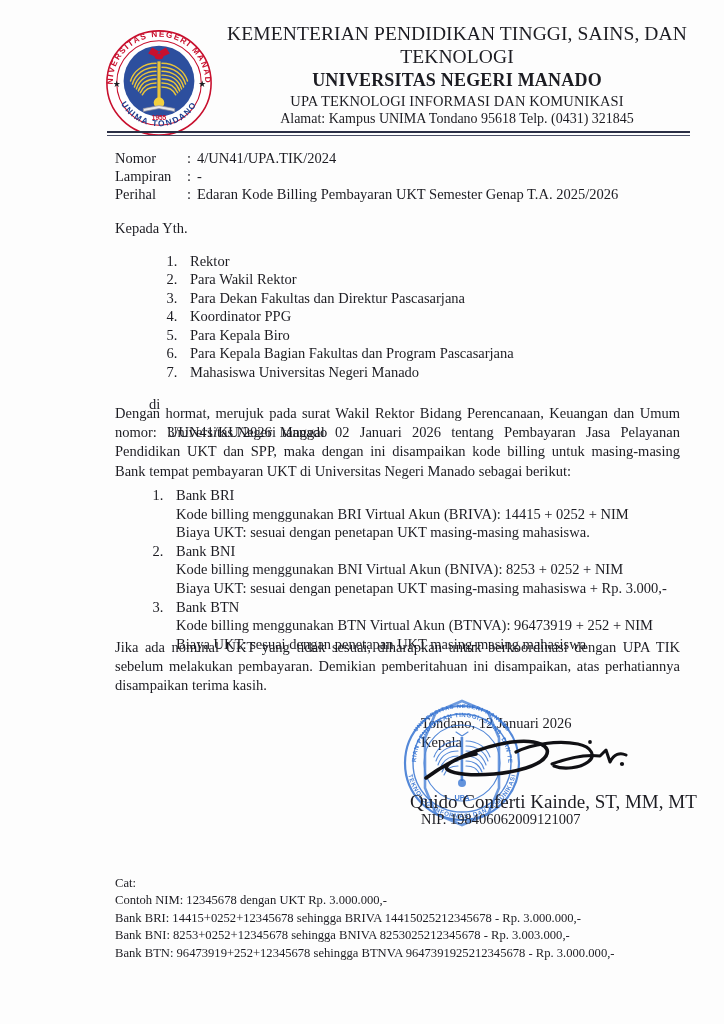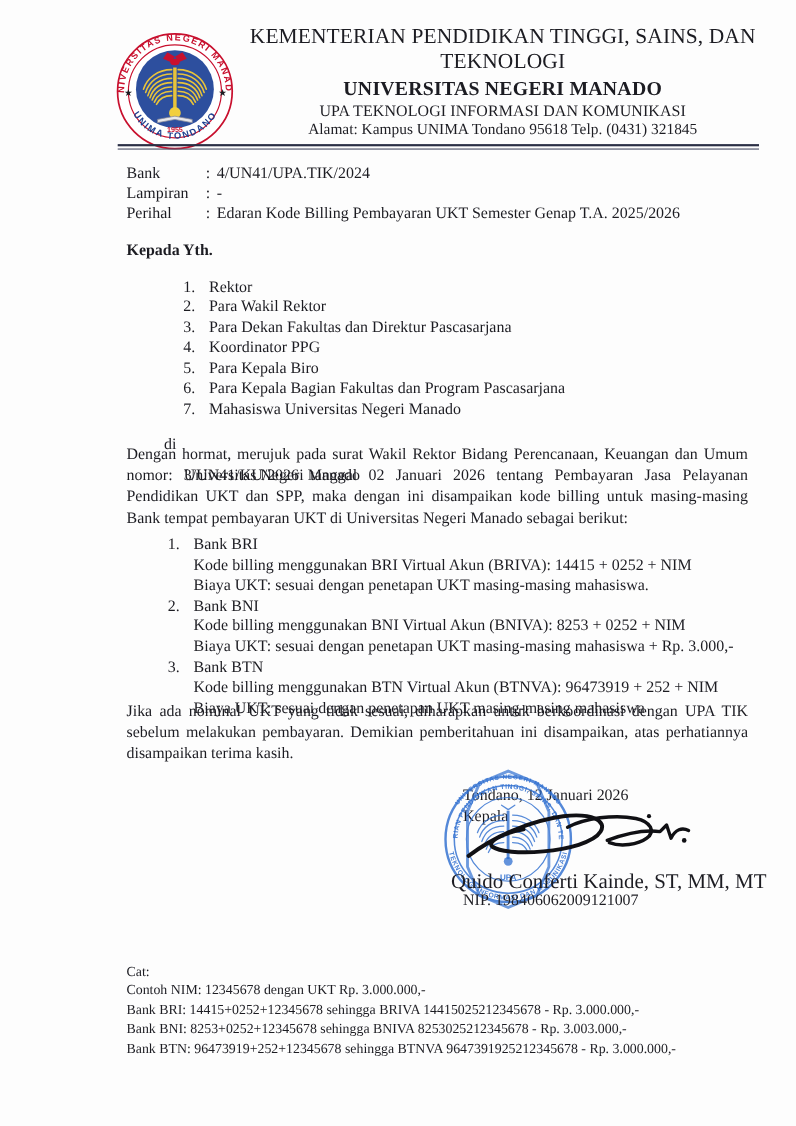--- a/index.html
+++ b/index.html
@@ -103,21 +103,21 @@
   .meta-val { white-space: nowrap; }
 
   
   .kepada {
     position: absolute;
     left: 115px;
     top: 219px;
     font-size: 14.5px;
     line-height: 18.5px;
   }
-  .kepada-title { margin-bottom: 0px; font-weight: bold; }
+  .kepada-title { margin-bottom: 0px; }
   ol.addr-list {
     list-style: decimal;
     margin: 14px;
     padding: 0 0 0 52px;
     font-size: 14.5px;
     line-height: 18.5px;
   }
   ol.addr-list li { padding-left: 9px; }
   .di { margin-left: 34px; margin-top: 0px; }
   .di-place { margin-left: 52px; margin-top: 9px; }
@@ -280,21 +280,21 @@
       <div class="hl3">UPA TEKNOLOGI INFORMASI DAN KOMUNIKASI</div>
       <div class="hl4">Alamat: Kampus UNIMA Tondano 95618 Telp. (0431) 321845</div>
     </div>
   </div>
 
   <div class="rule-thick"></div>
   <div class="rule-thin"></div>
 
   <div class="meta">
     <div class="meta-row">
-      <span class="meta-key">Bank</span>
+      <span class="meta-key">Nomor</span>
       <span class="meta-colon">:</span>
       <span class="meta-val">4/UN41/UPA.TIK/2024</span>
     </div>
     <div class="meta-row">
       <span class="meta-key">Lampiran</span>
       <span class="meta-colon">:</span>
       <span class="meta-val">-</span>
     </div>
     <div class="meta-row">
       <span class="meta-key">Perihal</span>

